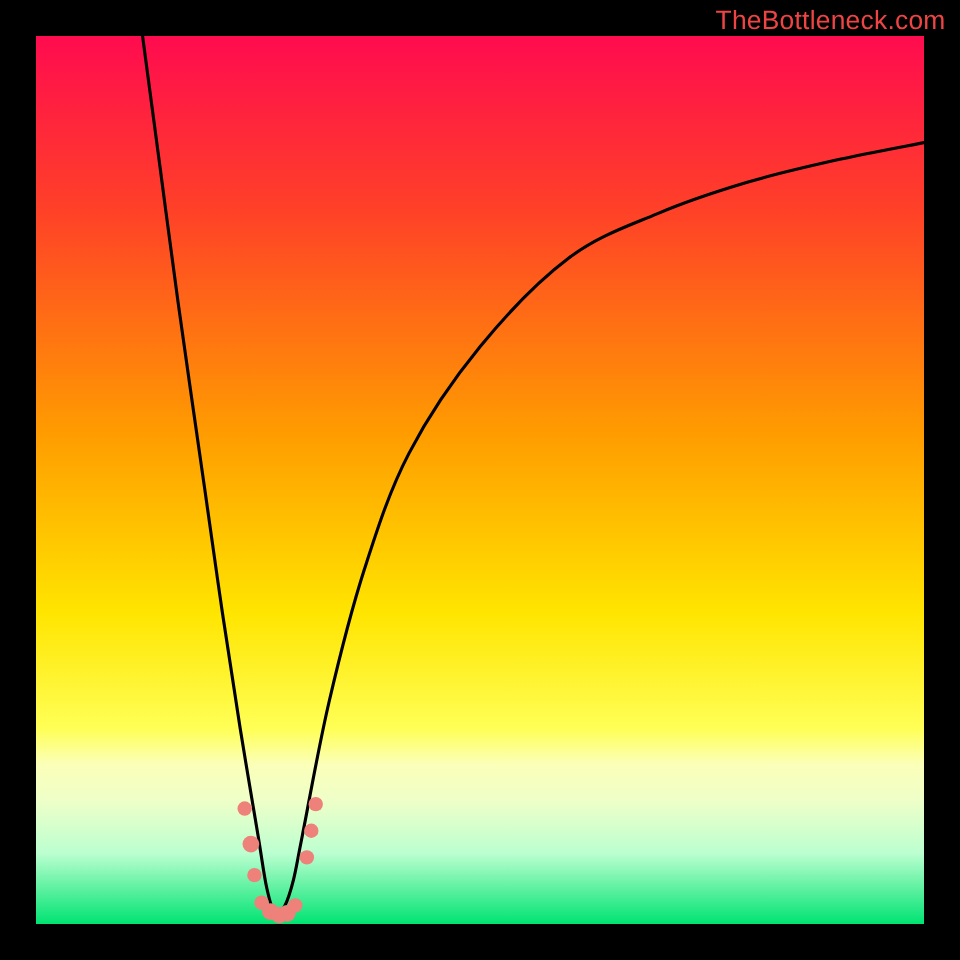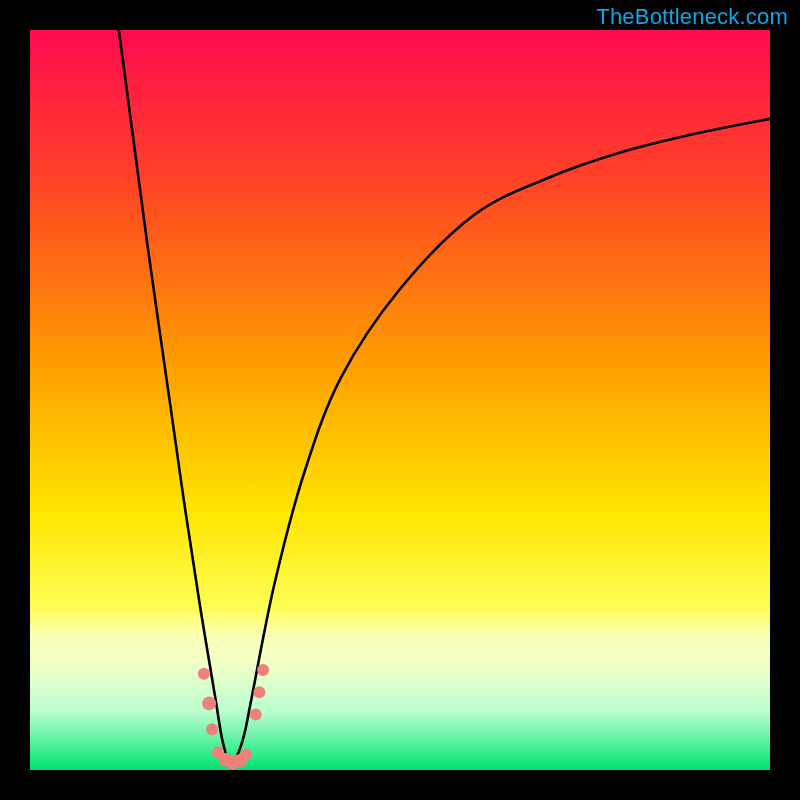--- a/index.html
+++ b/index.html
@@ -25,21 +25,21 @@
     width: 740px;
     height: 740px;
     overflow: hidden;
   }
   .watermark {
     position: absolute;
     top: 4px;
     right: 12px;
     font-family: Arial, Helvetica, sans-serif;
     font-size: 22px;
-    color: #0ea5e9;
+    color: #ef4444;
     letter-spacing: 0.2px;
   }
   svg {
     display: block;
   }
 </style>
 </head>
 <body>
 
 <div class="frame">

